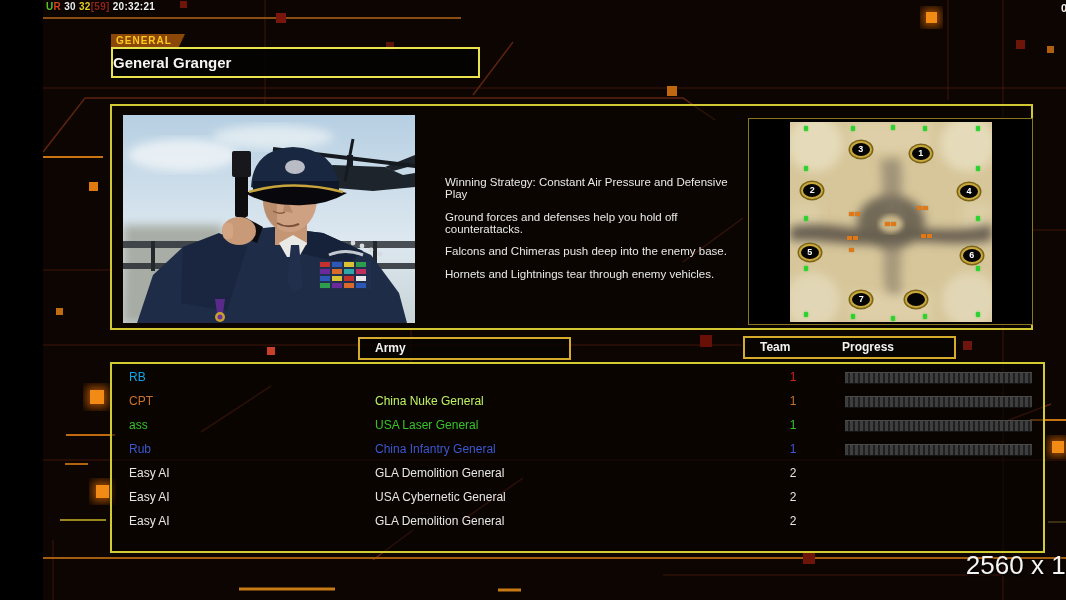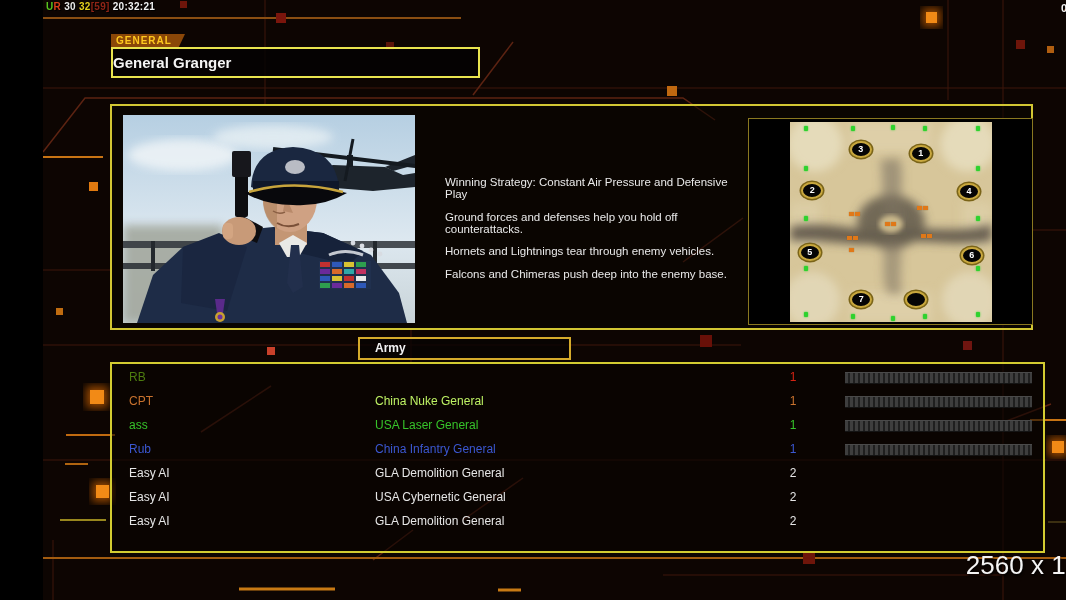--- a/index.html
+++ b/index.html
@@ -238,22 +238,22 @@
             <circle cx="97" cy="202" r="5" fill="#c8a030"></circle>
             <circle cx="97" cy="202" r="2.5" fill="#6a30a0"></circle>
           </g>
         </g>
       </svg>
     </div>
 
     <div class="abs strategy">
         <div>Winning Strategy: Constant Air Pressure and Defensive Play</div>
         <div>Ground forces and defenses help you hold off counterattacks.</div>
+        <div>Falcons and Chimeras push deep into the enemy base.</div>
         <div>Hornets and Lightnings tear through enemy vehicles.</div>
-        <div>Falcons and Chimeras push deep into the enemy base.</div>
       </div>
 
     <div class="abs map-panel">
       <div class="abs map">
         <svg width="202" height="200" viewBox="0 0 202 200">
           <defs>
             <filter id="mb">
                 <feGaussianBlur stdDeviation="5"></feGaussianBlur>
               </filter>
             <filter id="mb2">
@@ -316,24 +316,28 @@
             <div class="start-spot" style="left: 35.3%; top: 88.6%;">7</div>
             <div class="start-spot" style="left: 62.5%; top: 88.3%;"></div>
           </div>
       </div>
     </div>
   </div>
 
   <div class="abs hdr hdr-army">
     <span style="left:15px">Army</span>
   </div>
+  <div class="abs hdr hdr-team">
+    <span style="left:15px">Team</span>
+    <span style="left:97px">Progress</span>
+  </div>
 
   <div class="abs players-box" id="players-box">
       <div class="prow" style="top: 1px;">
-        <span class="pname" style="color: #4d7c0f;">RB</span>
+        <span class="pname" style="color: #0ea5e9;">RB</span>
         <span class="pteam" style="color: rgb(211, 35, 19);">1</span>
         <div class="pbar"></div>
       </div>
       <div class="prow" style="top: 25px;">
         <span class="pname" style="color: rgb(201, 114, 46);">CPT</span>
         <span class="parmy" style="color: #bef264;">China Nuke General</span>
         <span class="pteam" style="color: rgb(201, 114, 46);">1</span>
         <div class="pbar"></div>
       </div>
       <div class="prow" style="top: 49px;">

